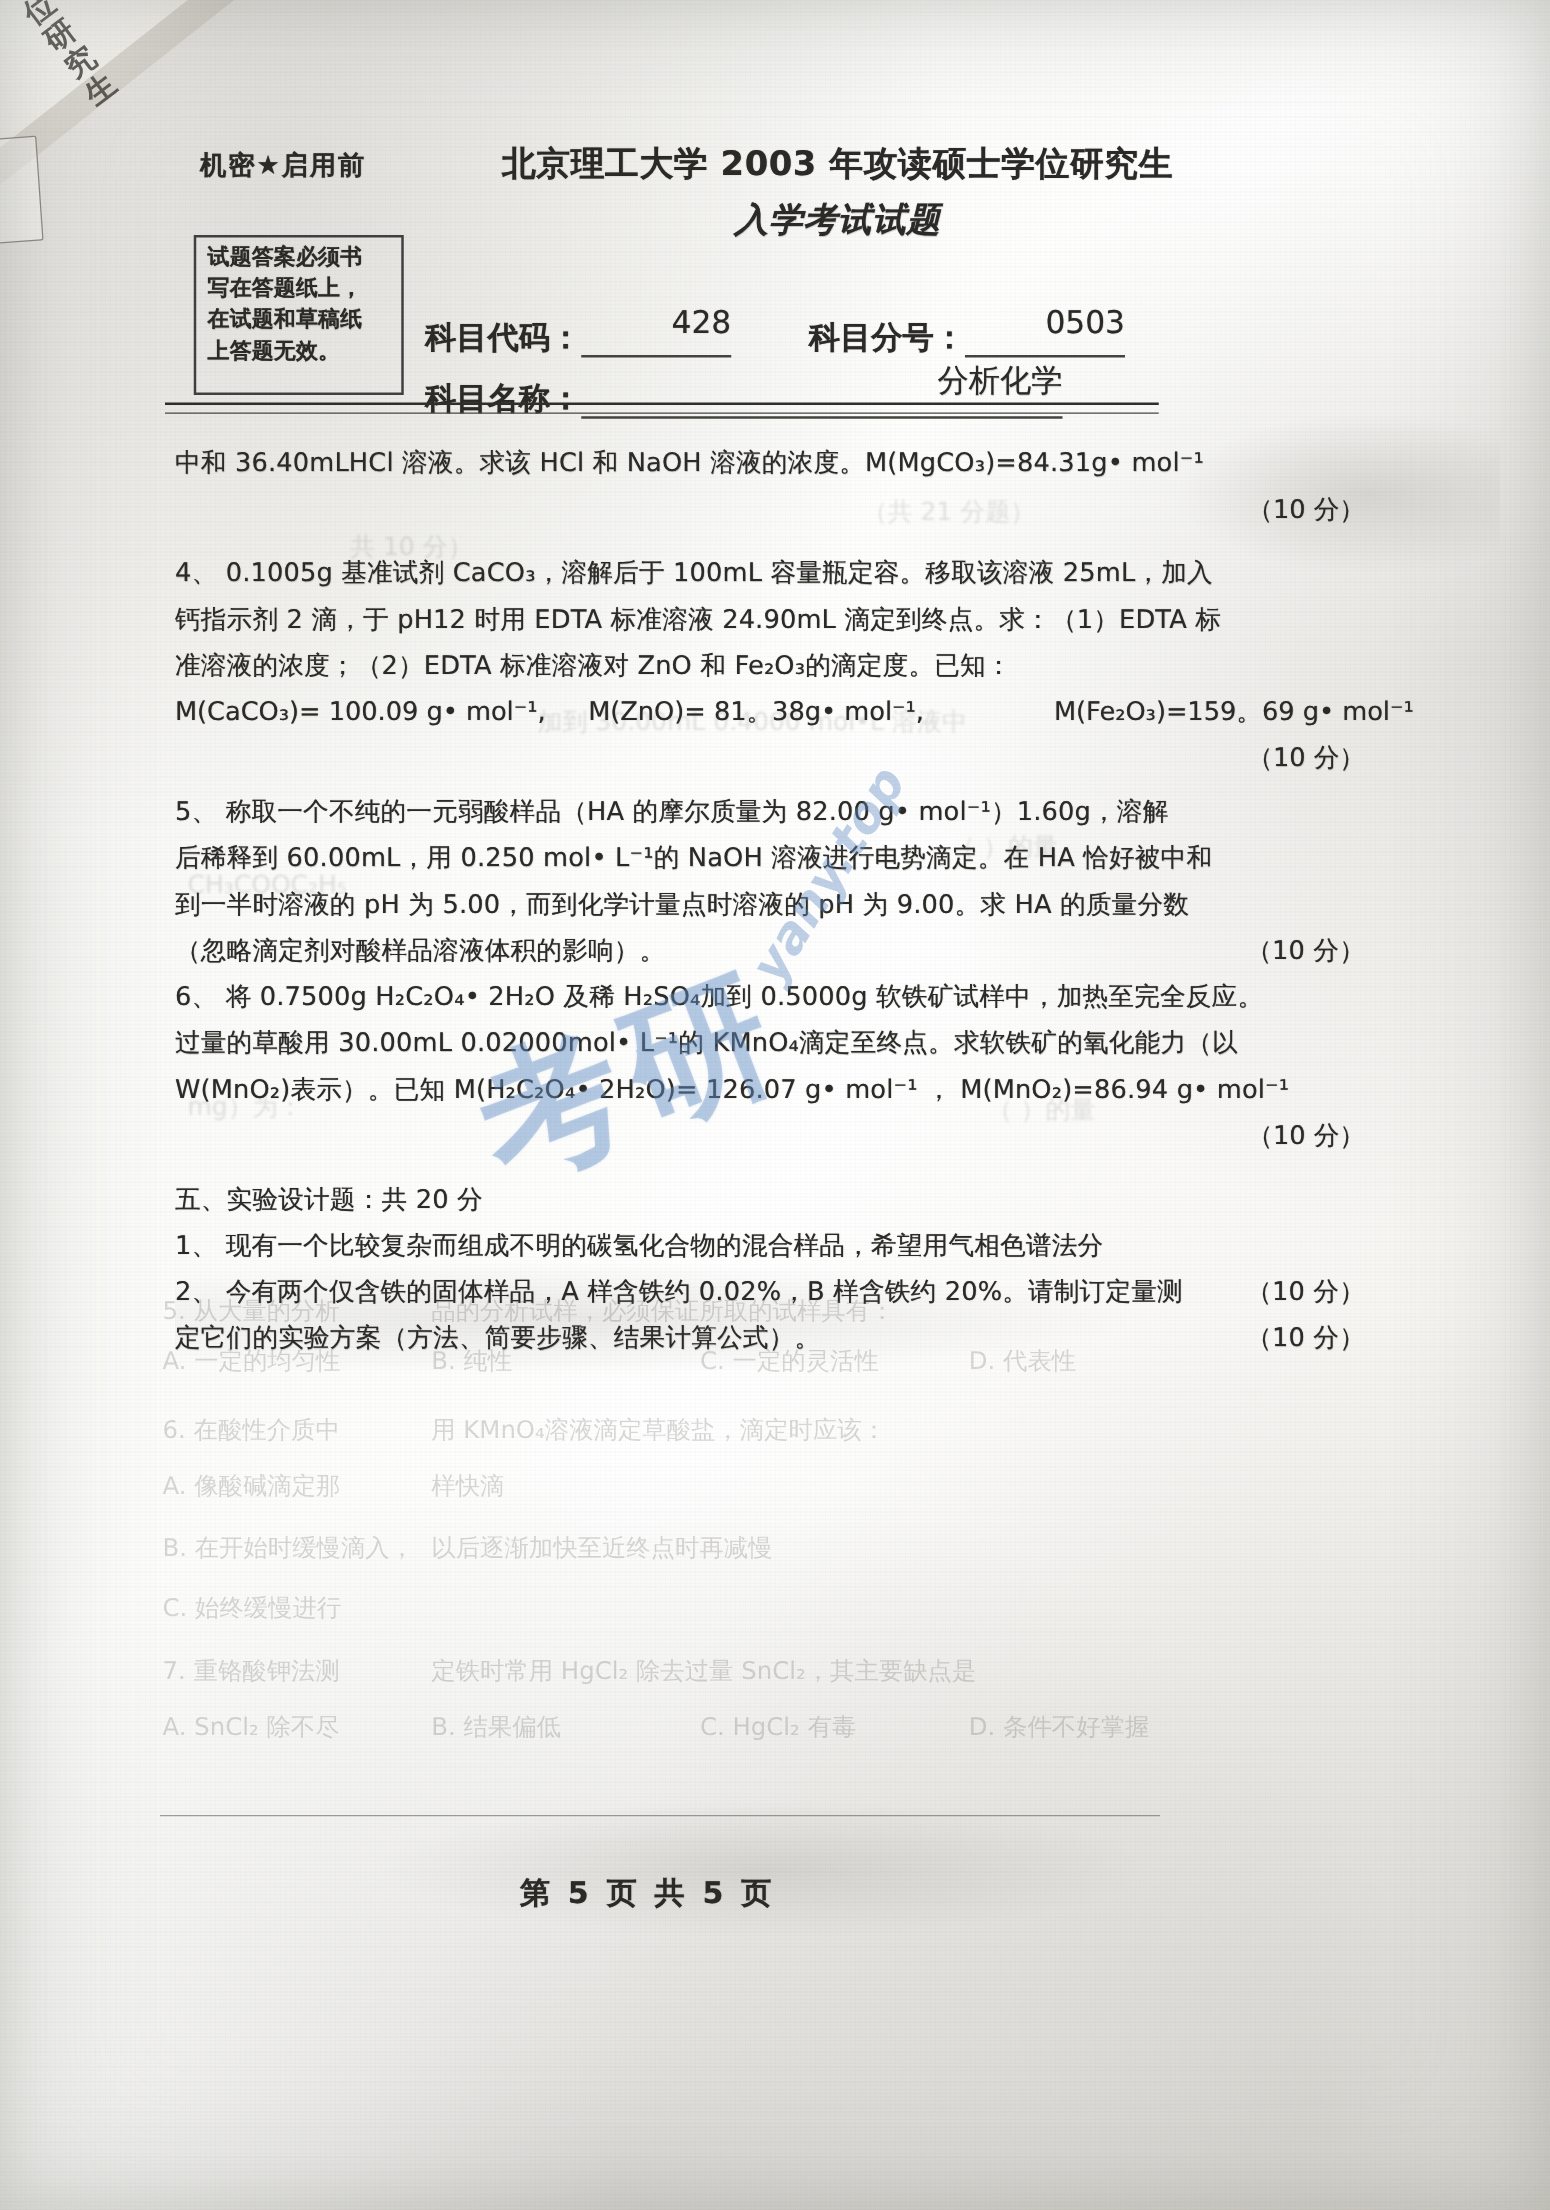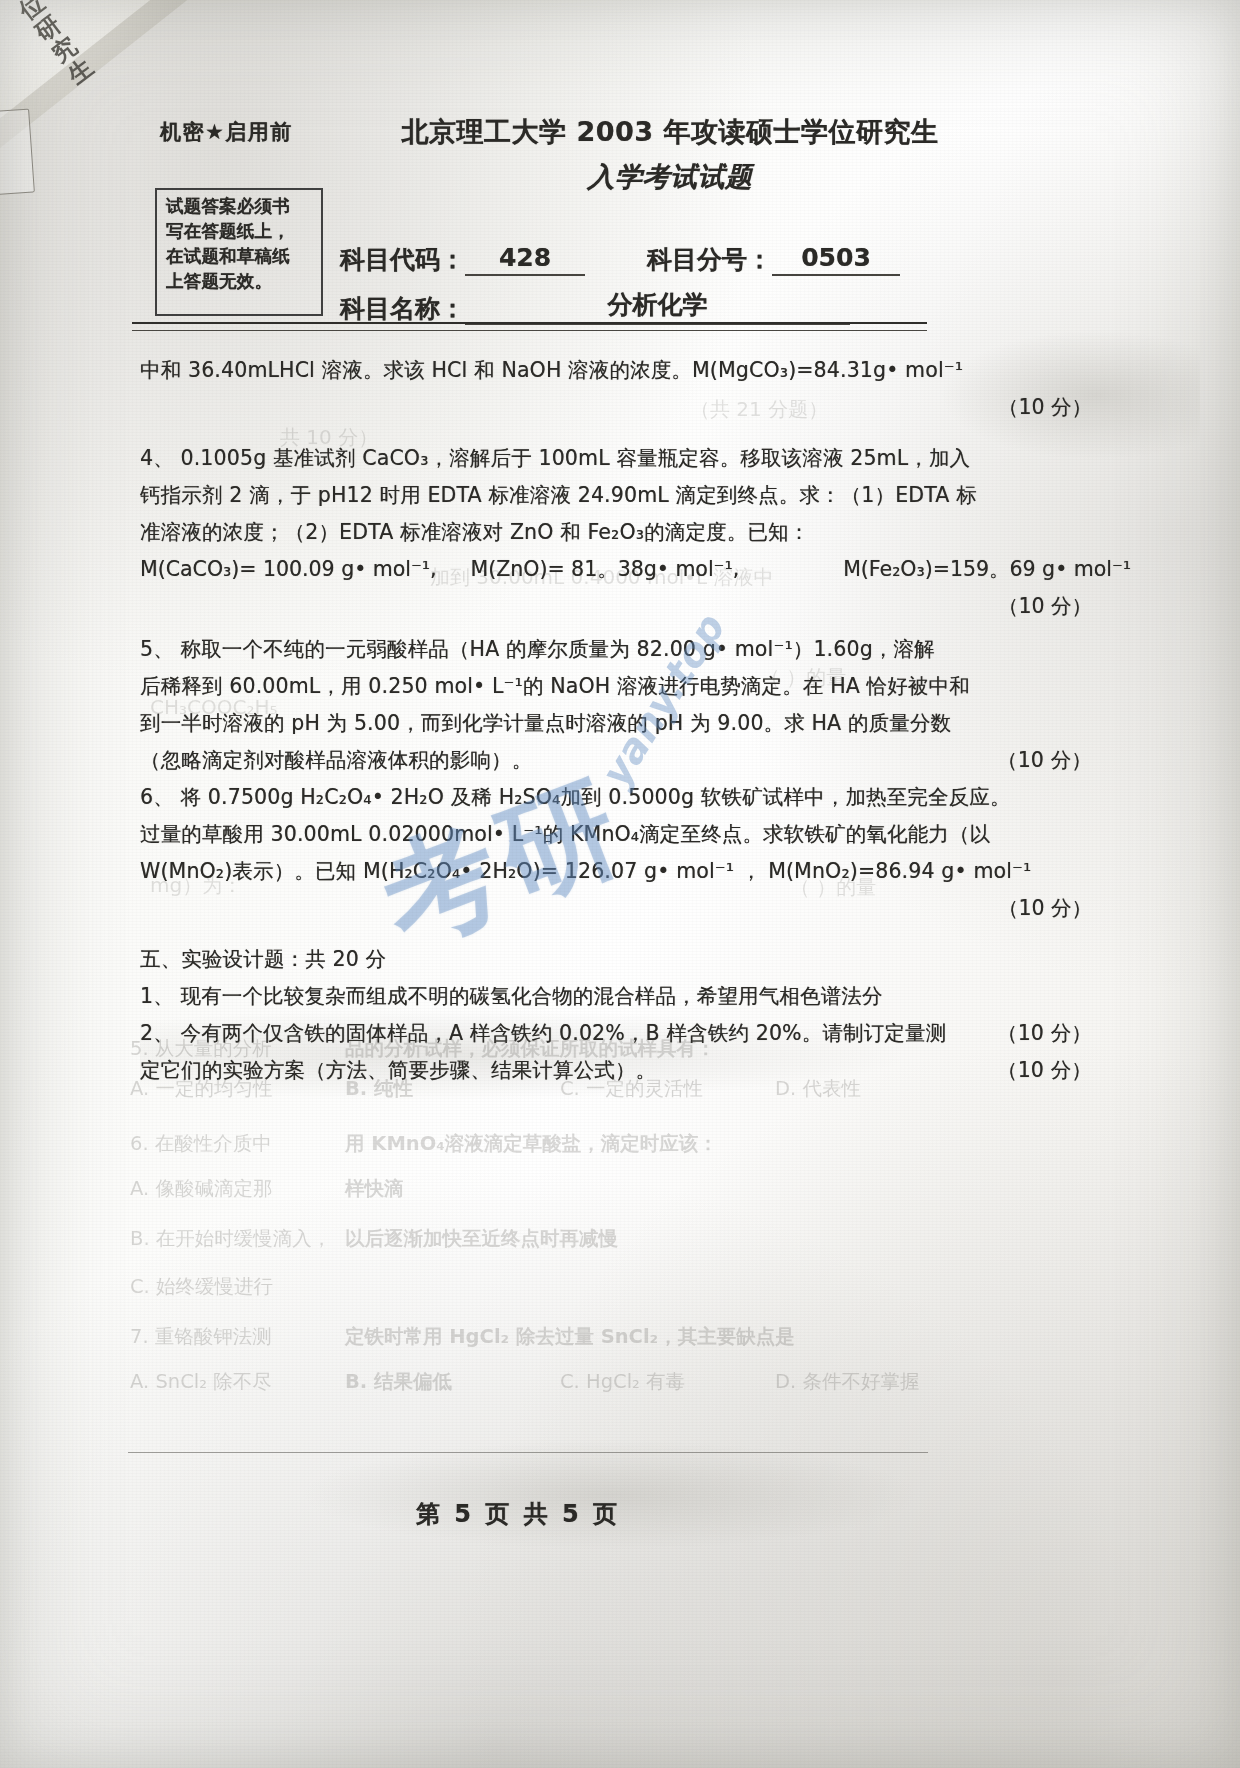--- a/index.html
+++ b/index.html
@@ -95,22 +95,22 @@
     box-sizing:border-box;
     font-size:17.5px;line-height:1.42;font-weight:600;letter-spacing:.2px;
   }
 
   .field-row{position:absolute;font-size:25px;font-weight:700;white-space:nowrap;}
   #row-code{left:340px;top:243px;}
   #row-name{left:340px;top:288px;}
   .fld-label{display:inline-block;}
   .fld-underline{
     display:inline-block;border-bottom:2px solid #46443f;
-    text-align:center;font-weight:700;
-    vertical-align:bottom;padding-bottom:2px;
+    text-align:right;font-weight:400;
+    vertical-align:bottom;padding-bottom:12px;
   }
   #code-value{width:120px;}
   #num-value{width:128px;}
   #name-value{width:385px;}
   #gap-1{display:inline-block;width:62px;}
 
   #hrule-double{
     position:absolute;left:132px;top:322px;width:795px;height:6px;
     border-top:2.6px solid #2f2e2b;border-bottom:1.4px solid #4a4843;
   }
@@ -181,21 +181,21 @@
 
   
   #bleed-block{
     position:absolute;left:130px;top:1035px;width:820px;height:370px;
     pointer-events:none;opacity:.22;filter:blur(.6px);color:#55534e;
   }
   .bleed-row{
     position:absolute;left:0;font-size:19.5px;white-space:nowrap;width:820px;
   }
   .bleed-row .c1{position:absolute;left:0;}
-  .bleed-row .c2{position:absolute;left:215px;font-weight:bold;}
+  .bleed-row .c2{position:absolute;left:215px;}
   .bleed-row .c3{position:absolute;left:430px;}
   .bleed-row .c4{position:absolute;left:645px;}
 
   
   #footer-rule{
     position:absolute;left:128px;top:1452px;width:800px;
     border-top:1.6px solid rgba(90,88,82,.55);
     height:0;
   }
   #footer-page{

